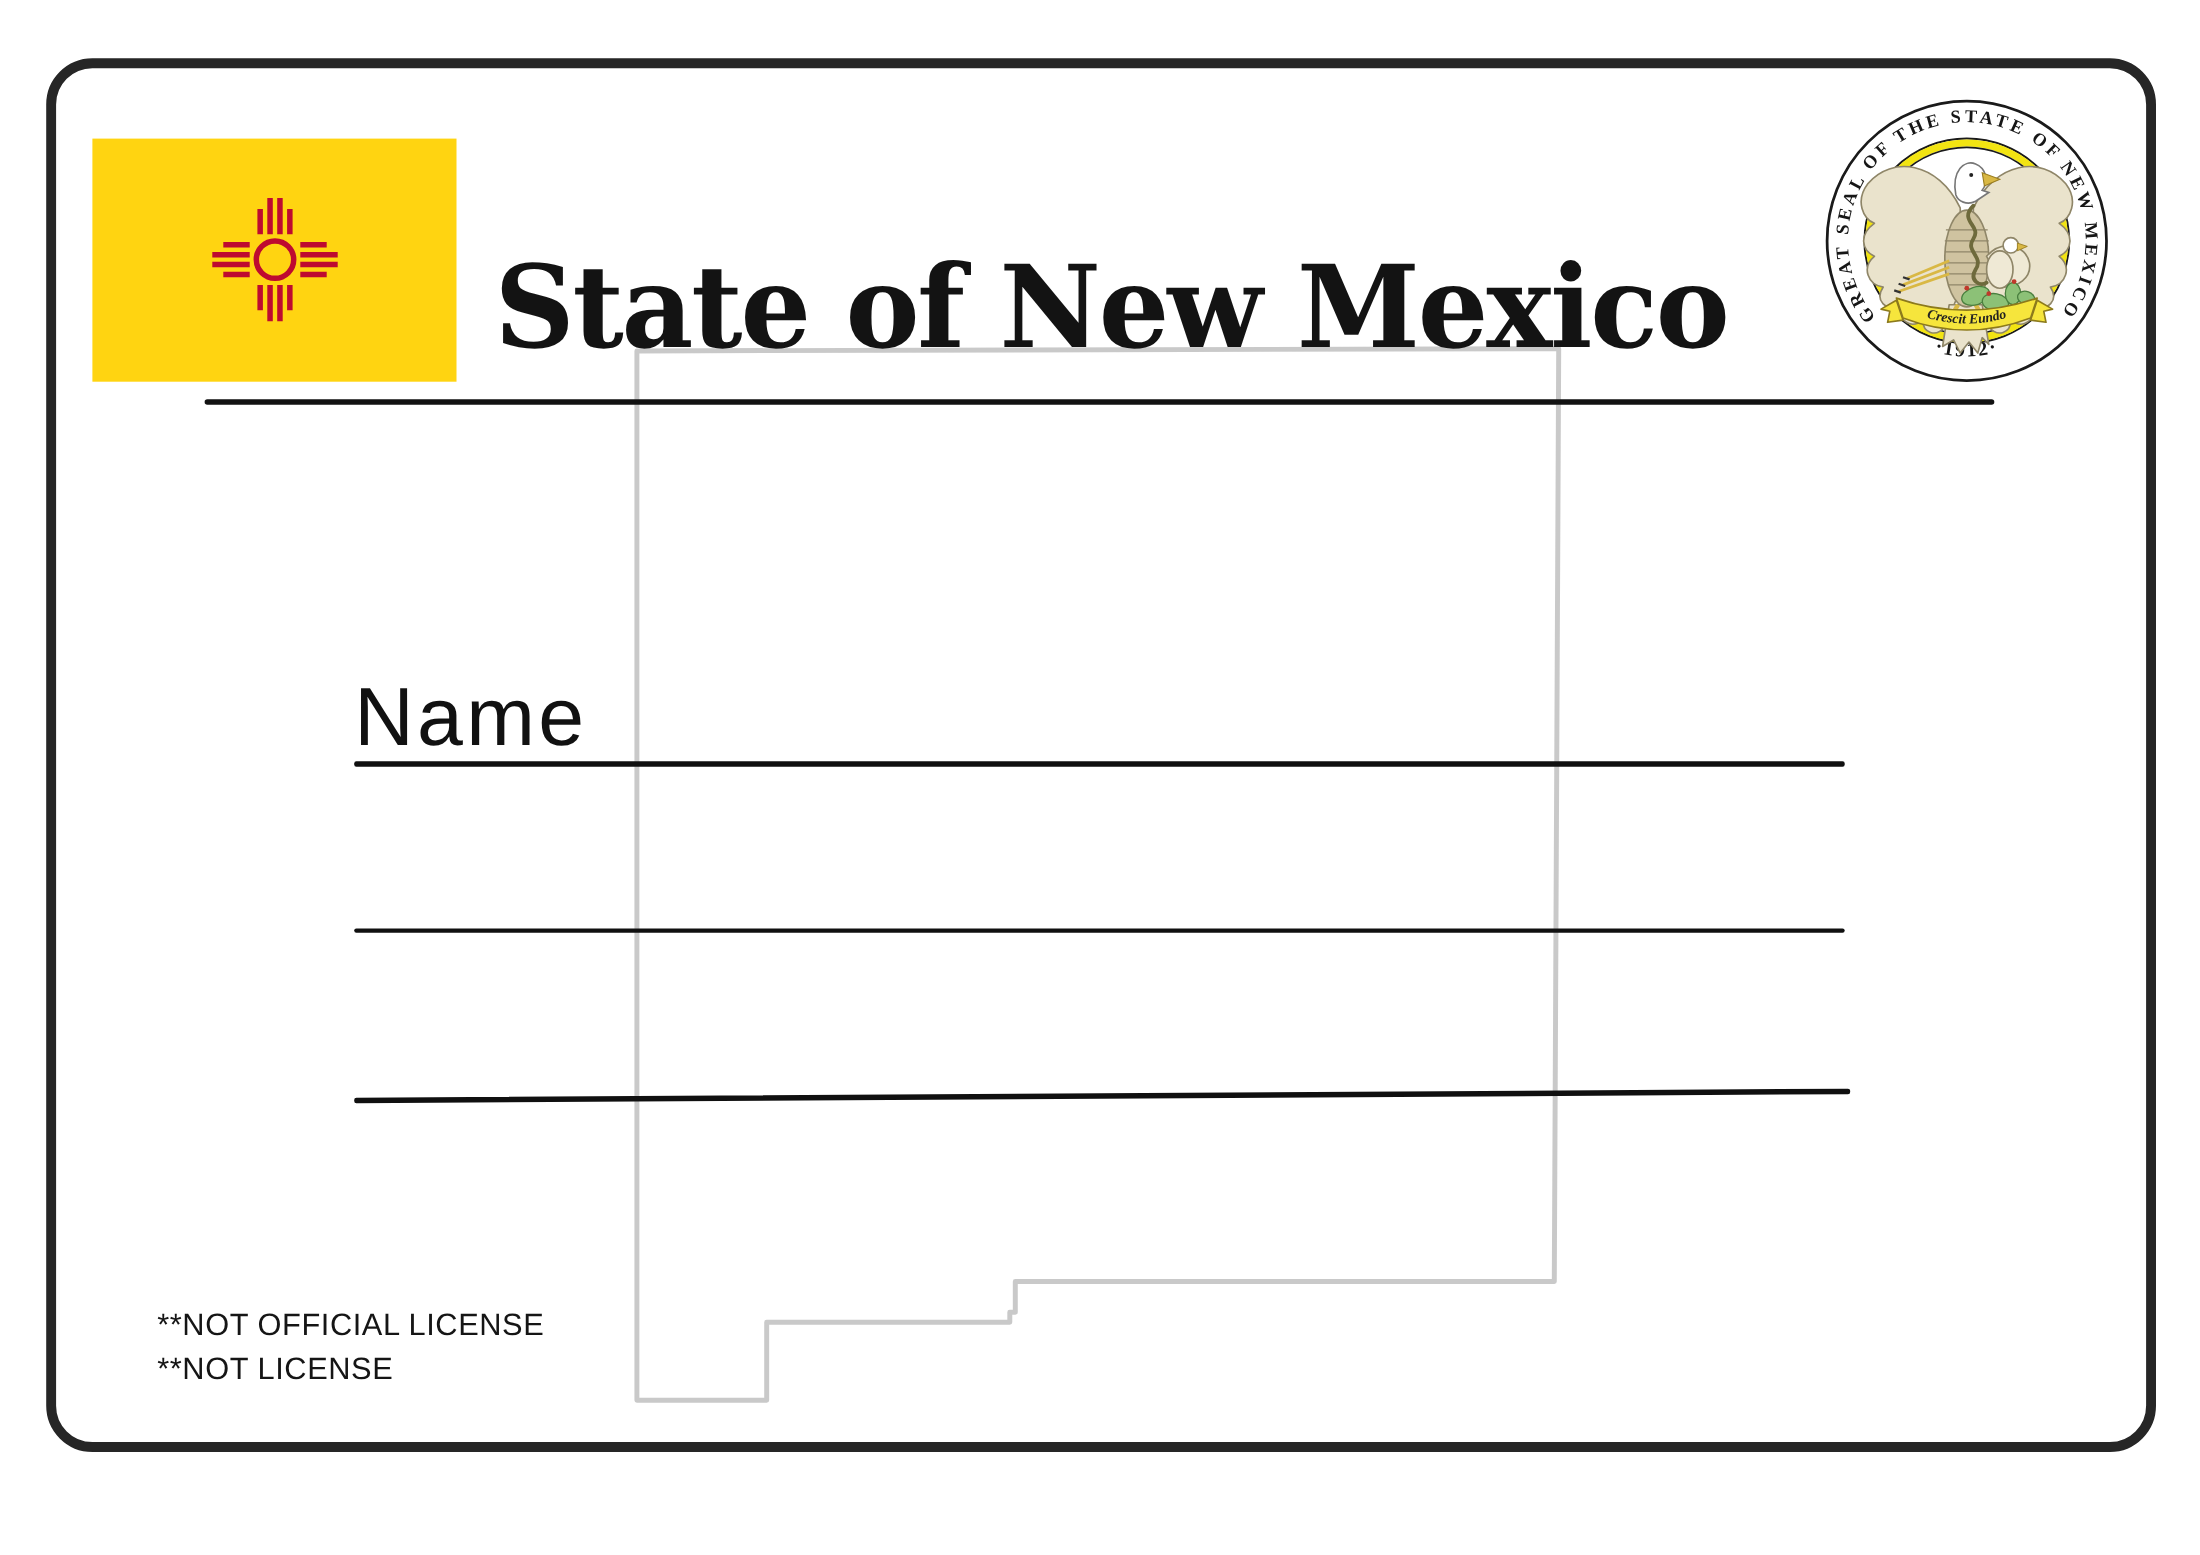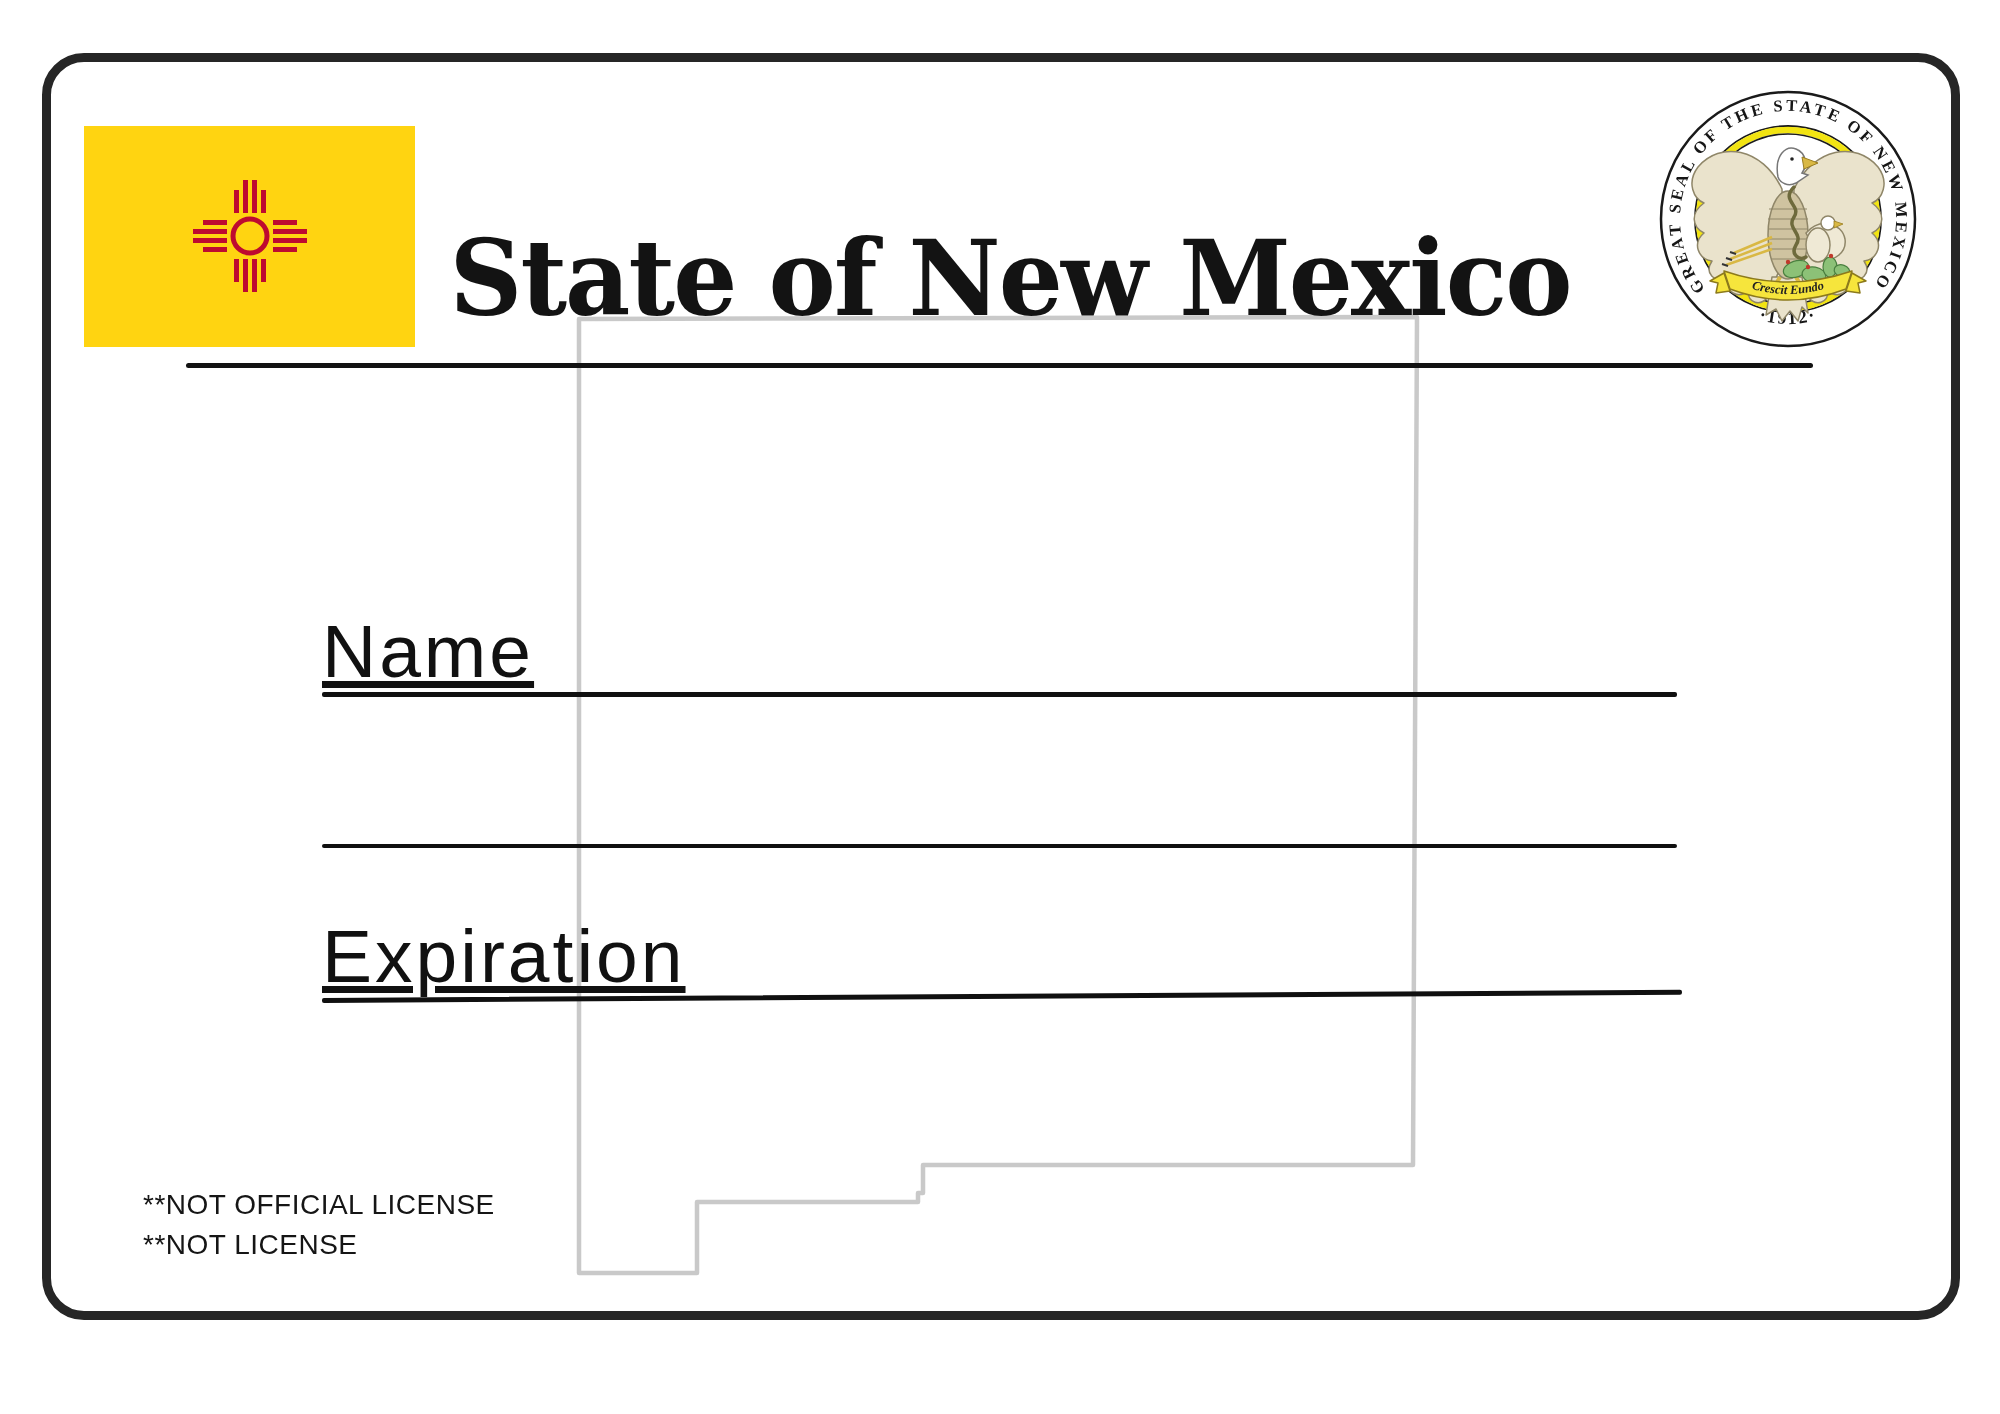--- a/index.html
+++ b/index.html
@@ -17,21 +17,21 @@
   .title{position:absolute;left:410px;top:227px;width:1200px;z-index:3;
          font-family:"DejaVu Serif","Liberation Serif",serif;font-weight:700;
          font-size:104px;line-height:1;text-align:center;letter-spacing:-2px;color:#131313;
          transform:scaleX(.97);transform-origin:center;}
   .title-rule{position:absolute;left:186px;top:363px;width:1627px;height:5px;background:#121212;
               border-radius:3px;z-index:3;}
   
   .seal{position:absolute;left:1655px;top:86px;width:266px;height:266px;z-index:3;}
   
   .field-label{position:absolute;left:322px;z-index:3;font-size:75px;line-height:1;
-               letter-spacing:3px;color:#111;text-decoration:underline;}
+               letter-spacing:3px;color:#111;}
   .lbl-name{top:614px;}
   .lbl-license{top:768px;}
   .lbl-expiration{top:919px;}
   .field-line{position:absolute;left:322px;background:#101010;z-index:3;border-radius:2px;}
   .line-name{top:692px;width:1355px;height:5px;}
   .line-license{top:844px;width:1355px;height:4px;}
   .line-expiration{top:998px;width:1360px;height:5px;transform:rotate(-0.35deg);transform-origin:left center;}
   
   .disclaimer{position:absolute;left:143px;z-index:3;font-size:28px;line-height:1;
               letter-spacing:.5px;color:#151515;}
@@ -167,19 +167,18 @@
         <textPath href="#mottoArc" startOffset="50%">Crescit Eundo</textPath>
       </text>
     </g>
   </svg>
 
   <div class="field-label lbl-name">Name</div>
   <div class="field-line line-name"></div>
 
   <div class="field-line line-license"></div>
 
-  <div class="field-label lbl-expiration">Expiration</div>
   <div class="field-line line-expiration"></div>
 
   <div class="disclaimer disc-1">**NOT OFFICIAL LICENSE</div>
   <div class="disclaimer disc-2">**NOT LICENSE</div>
 
 </div>
 
 </body></html>

